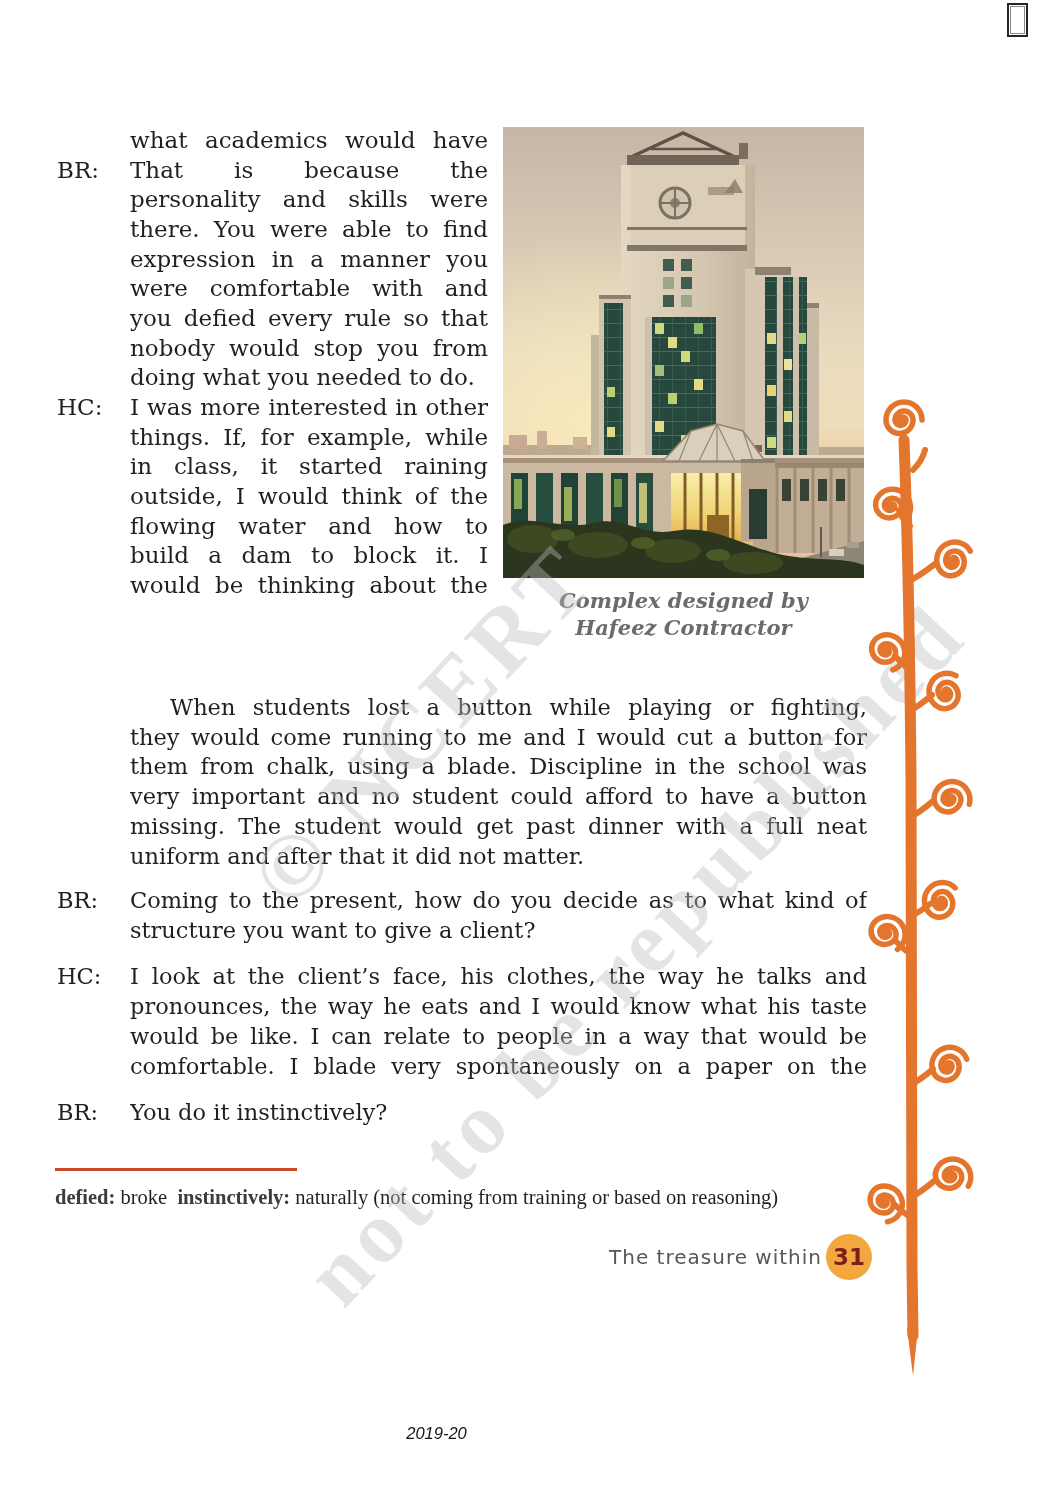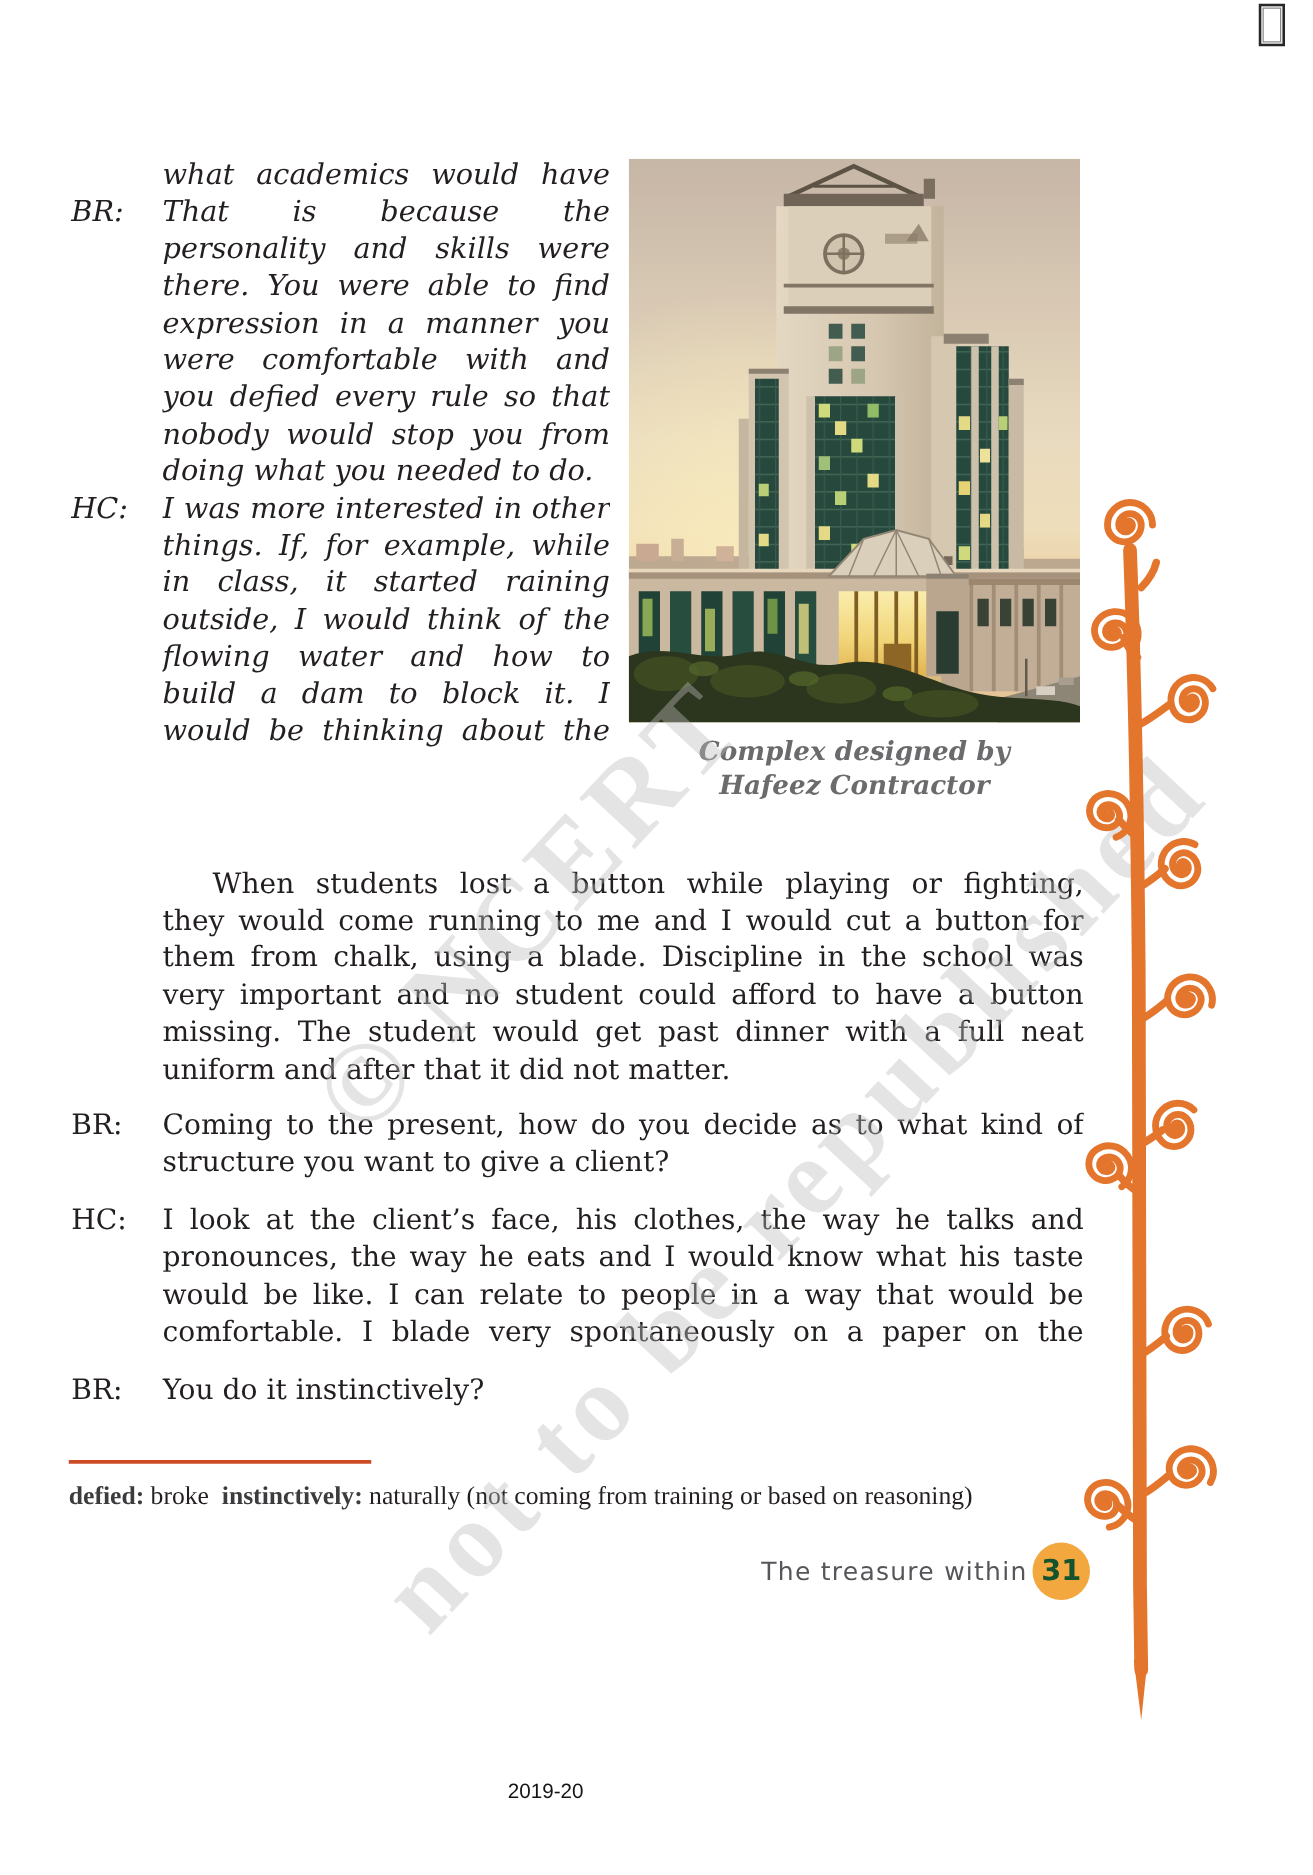--- a/index.html
+++ b/index.html
@@ -13,21 +13,21 @@
   
   .watermark{position:absolute;font-family:"Liberation Serif", serif;font-weight:bold;
              color:var(--wm,#bdbdbd);opacity:.40;white-space:nowrap;pointer-events:none;
              transform-origin:0 50%;z-index:4;letter-spacing:6px;}
   .wm1{left:268px;top:838px;font-size:92px;transform:rotate(-47deg);}
   .wm2{left:322px;top:1240px;font-size:88px;transform:rotate(-47deg);}
 
   
   .narrow-col{position:absolute;left:57px;top:126px;width:431px;
               font-size:23px;line-height:29.65px;z-index:1;}
-  .nrow{display:flex;font-style:italic;}
+  .nrow{display:flex;}
   .spk{flex:0 0 73px;width:73px;}
   .jline{flex:1;text-align:justify;text-align-last:justify;overflow:hidden;}
   .jline.last{text-align-last:left;}
   .jline.indent{text-indent:40px;}
 
   .wide-text{position:absolute;left:130px;width:737px;font-size:22.5px;line-height:29.7px;z-index:1;}
   #wide-cont{top:634px;}
   #para2{top:693px;}
 
   .qa{position:absolute;left:57px;top:886px;width:810px;font-size:22.5px;line-height:29.7px;z-index:1;}
@@ -47,24 +47,24 @@
   .footnote{position:absolute;left:55px;top:1184px;width:815px;margin:0;
             font-family:"Liberation Serif", serif;font-size:20.5px;line-height:26px;}
   .footnote b{color:#3c3c3e;}
 
   
   .footer{position:absolute;top:1234px;right:178px;display:flex;align-items:center;gap:4px;z-index:2;}
   .chapter{font-family:"DejaVu Sans", sans-serif;font-size:20px;color:var(--footergray,#55565a);
            letter-spacing:1px;}
   .page-circle{width:46px;height:46px;border-radius:50%;background:var(--circle,#f2a83f);
                display:flex;align-items:center;justify-content:center;
-               font-family:"DejaVu Sans", sans-serif;font-weight:bold;font-size:23px;color:#14532d;}
+               font-family:"DejaVu Sans", sans-serif;font-weight:bold;font-size:23px;color:#7f1d1d;}
 
   .year{position:absolute;left:0;top:1424px;width:873px;text-align:center;
-        font-family:"Liberation Sans", sans-serif;font-size:16.5px;color:#141414;}
+        font-family:"Liberation Sans", sans-serif;font-size:16.5px;color:#141414;font-style:italic;}
 
   
   .vine{position:absolute;left:853px;top:398px;width:140px;height:1000px;z-index:5;}
   .vine-stroke{stroke:var(--accent,#e4752c);fill:none;}
   .vine-fill{fill:var(--accent,#e4752c);}
 </style>
 </head>
 <body>
 
 <div class="page">

